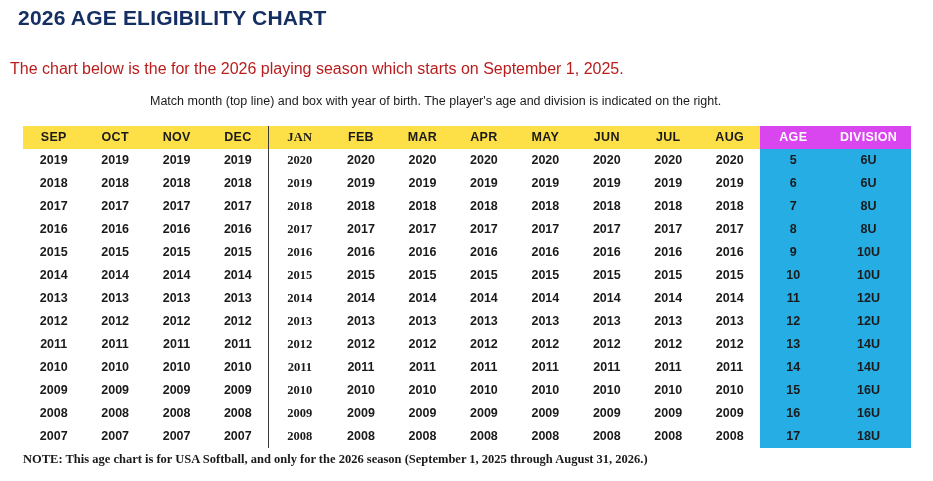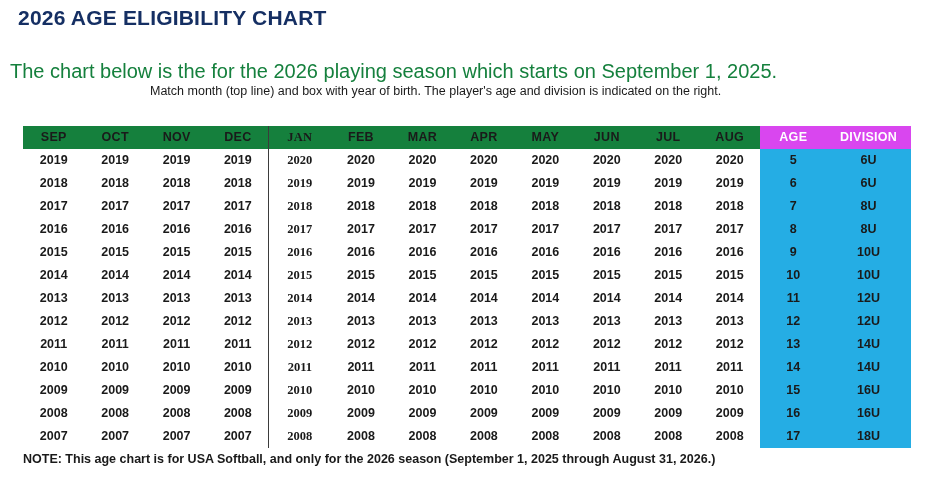--- a/index.html
+++ b/index.html
@@ -27,26 +27,26 @@
     left: 18px;
     font-size: 21px;
     font-weight: bold;
     color: #152f63;
     letter-spacing: 0.2px;
   }
   .intro {
     position: absolute;
     top: 60px;
     left: 10px;
-    font-size: 20px;
-    color: #15803d;
+    font-size: 16px;
+    color: #b91c1c;
   }
   .subnote {
     position: absolute;
-    top: 84px;
+    top: 94px;
     left: 150px;
     font-size: 12.5px;
     color: #1a1a1a;
     text-align: right;
   }
   .chart-wrap {
     position: absolute;
     top: 126px;
     left: 23px;
     width: 888px;
@@ -59,21 +59,21 @@
   table.chart th, table.chart td {
     text-align: center;
     font-size: 12.5px;
     padding: 0;
     height: 23px;
     line-height: 23px;
     font-weight: bold;
     color: #1a1a1a;
   }
   thead th {
-    background: #15803d;
+    background: #fde047;
     color: #ffffff;
     font-size: 12.5px;
     height: 24px;
     line-height: 24px;
     letter-spacing: 0.3px;
   }
   tbody td {
     background: #ffffff;
     font-weight: normal;
   }
@@ -92,20 +92,21 @@
     background: #d946ef;
     color: #ffffff;
   }
   .bottom-note {
     position: absolute;
     top: 452px;
     left: 23px;
     font-size: 12.5px;
     font-weight: bold;
     color: #1a1a1a;
+    font-family: Liberation Serif, serif;
   }
   col.m { width: 58px; }
   col.a { width: 62px; }
   col.d { width: 80px; }
 </style>
 </head>
 <body>
 
 <div class="page">
 

